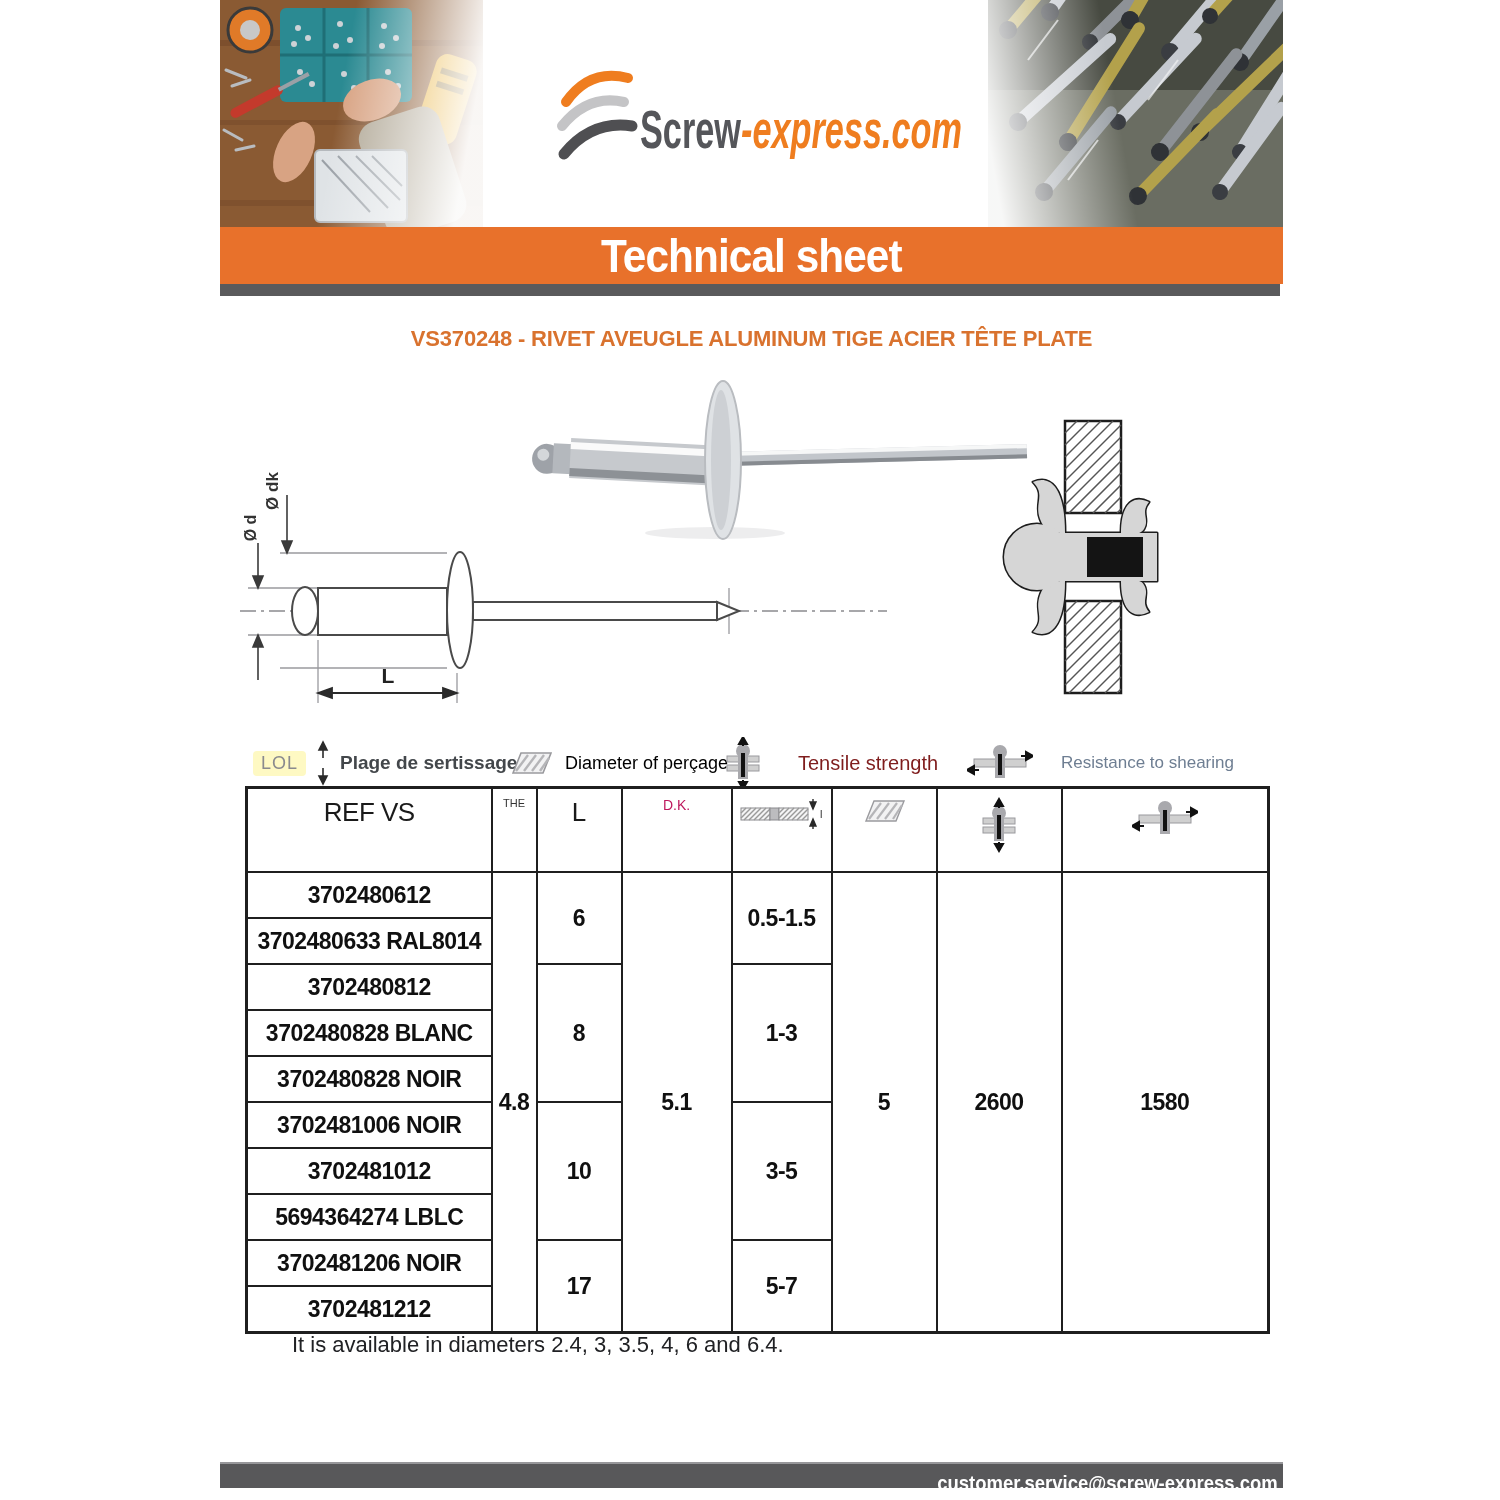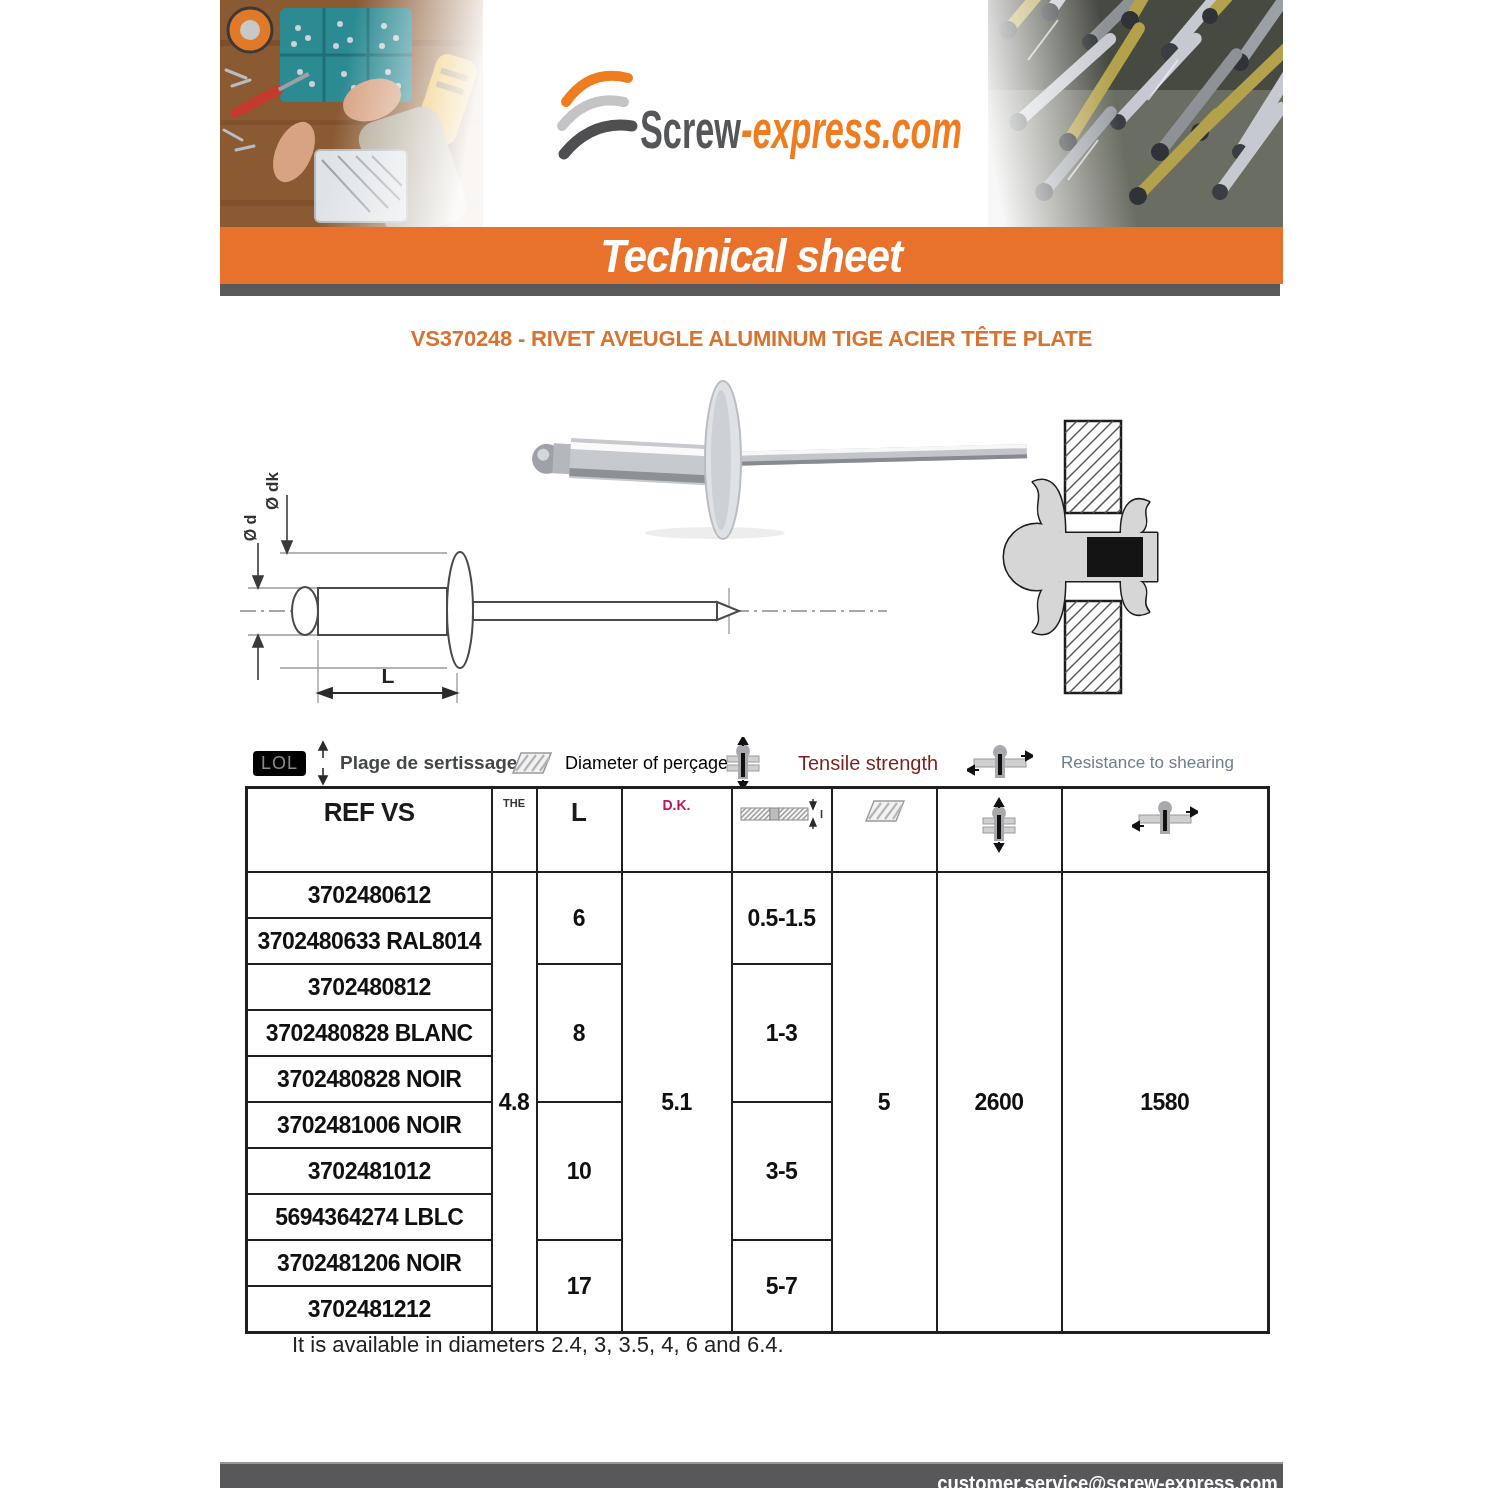--- a/index.html
+++ b/index.html
@@ -5,43 +5,43 @@
   html,body{margin:0;padding:0;background:#fff;}
   .page{position:relative;width:1500px;height:1488px;background:#fff;overflow:hidden;
         font-family:"Liberation Sans", sans-serif;color:#1a1a1a;}
   .abs{position:absolute;}
   
   .photo{overflow:hidden;}
   .fade-r{position:absolute;inset:0;background:linear-gradient(100deg,rgba(255,255,255,0) 45%,rgba(255,255,255,.95) 90%);}
   .fade-l{position:absolute;inset:0;background:linear-gradient(260deg,rgba(255,255,255,0) 55%,rgba(255,255,255,.95) 95%);}
   
   .banner{left:220px;top:227px;width:1063px;height:57px;background:#E8712B;
-          display:flex;align-items:center;justify-content:center;font-style:italic;}
+          display:flex;align-items:center;justify-content:center;}
   .banner span{color:#fff;font-size:46px;font-weight:700;letter-spacing:-1px;
                transform:scaleX(.92);white-space:nowrap;}
   .banner-shadow{left:220px;top:284px;width:1060px;height:12px;background:#5A5A5C;}
   
   .prod-title{left:220px;top:326px;width:1063px;text-align:center;
               color:#D9722E;font-size:22px;font-weight:600;letter-spacing:-.2px;}
   
   .legend{left:245px;top:740px;width:1020px;height:46px;}
   .legend .item{position:absolute;top:0;height:46px;display:flex;align-items:center;}
-  .lol-box{background:#000000;color:#8a8a8e;border-radius:4px;font-size:18px;
+  .lol-box{background:#fef9c3;color:#8a8a8e;border-radius:4px;font-size:18px;
            padding:2px 8px;letter-spacing:1px;}
   .lg-strong{font-size:19px;font-weight:700;color:#43474B;}
   .lg-gray{font-size:18px;color:#000000;}
   .lg-blue{font-size:20px;color:#7f1d1d;}
   .lg-blue2{font-size:17px;color:#6E7E92;}
   
   table.spec{position:absolute;left:245px;top:786px;border-collapse:collapse;
              table-layout:fixed;width:1022px;}
   table.spec td,table.spec th{border:2px solid #1F1F1F;text-align:center;vertical-align:middle;
              padding:0;overflow:hidden;}
   table.spec{border:3px solid #1F1F1F;}
-  tr.hdr th{height:74px;vertical-align:top;padding-top:8px;font-weight:700;background:#fff;}
+  tr.hdr th{height:74px;vertical-align:top;padding-top:8px;font-weight:400;background:#fff;}
   .h-ref{font-size:26px;letter-spacing:-.5px;}
   .h-the{font-size:11px;font-weight:600;color:#333;}
   .h-l{font-size:26px;}
   .h-dk{font-size:14px;font-weight:600;color:#be185d;}
   td.cell{height:44px;font-size:23px;font-weight:700;color:#101010;letter-spacing:-.5px;}
   
   .note{left:292px;top:1332px;font-size:22px;color:#202124;}
   
   .footbar{left:220px;top:1462px;width:1063px;height:38px;background:#58585A;
            border-top:2px solid #97979a;display:flex;align-items:center;justify-content:flex-end;}

